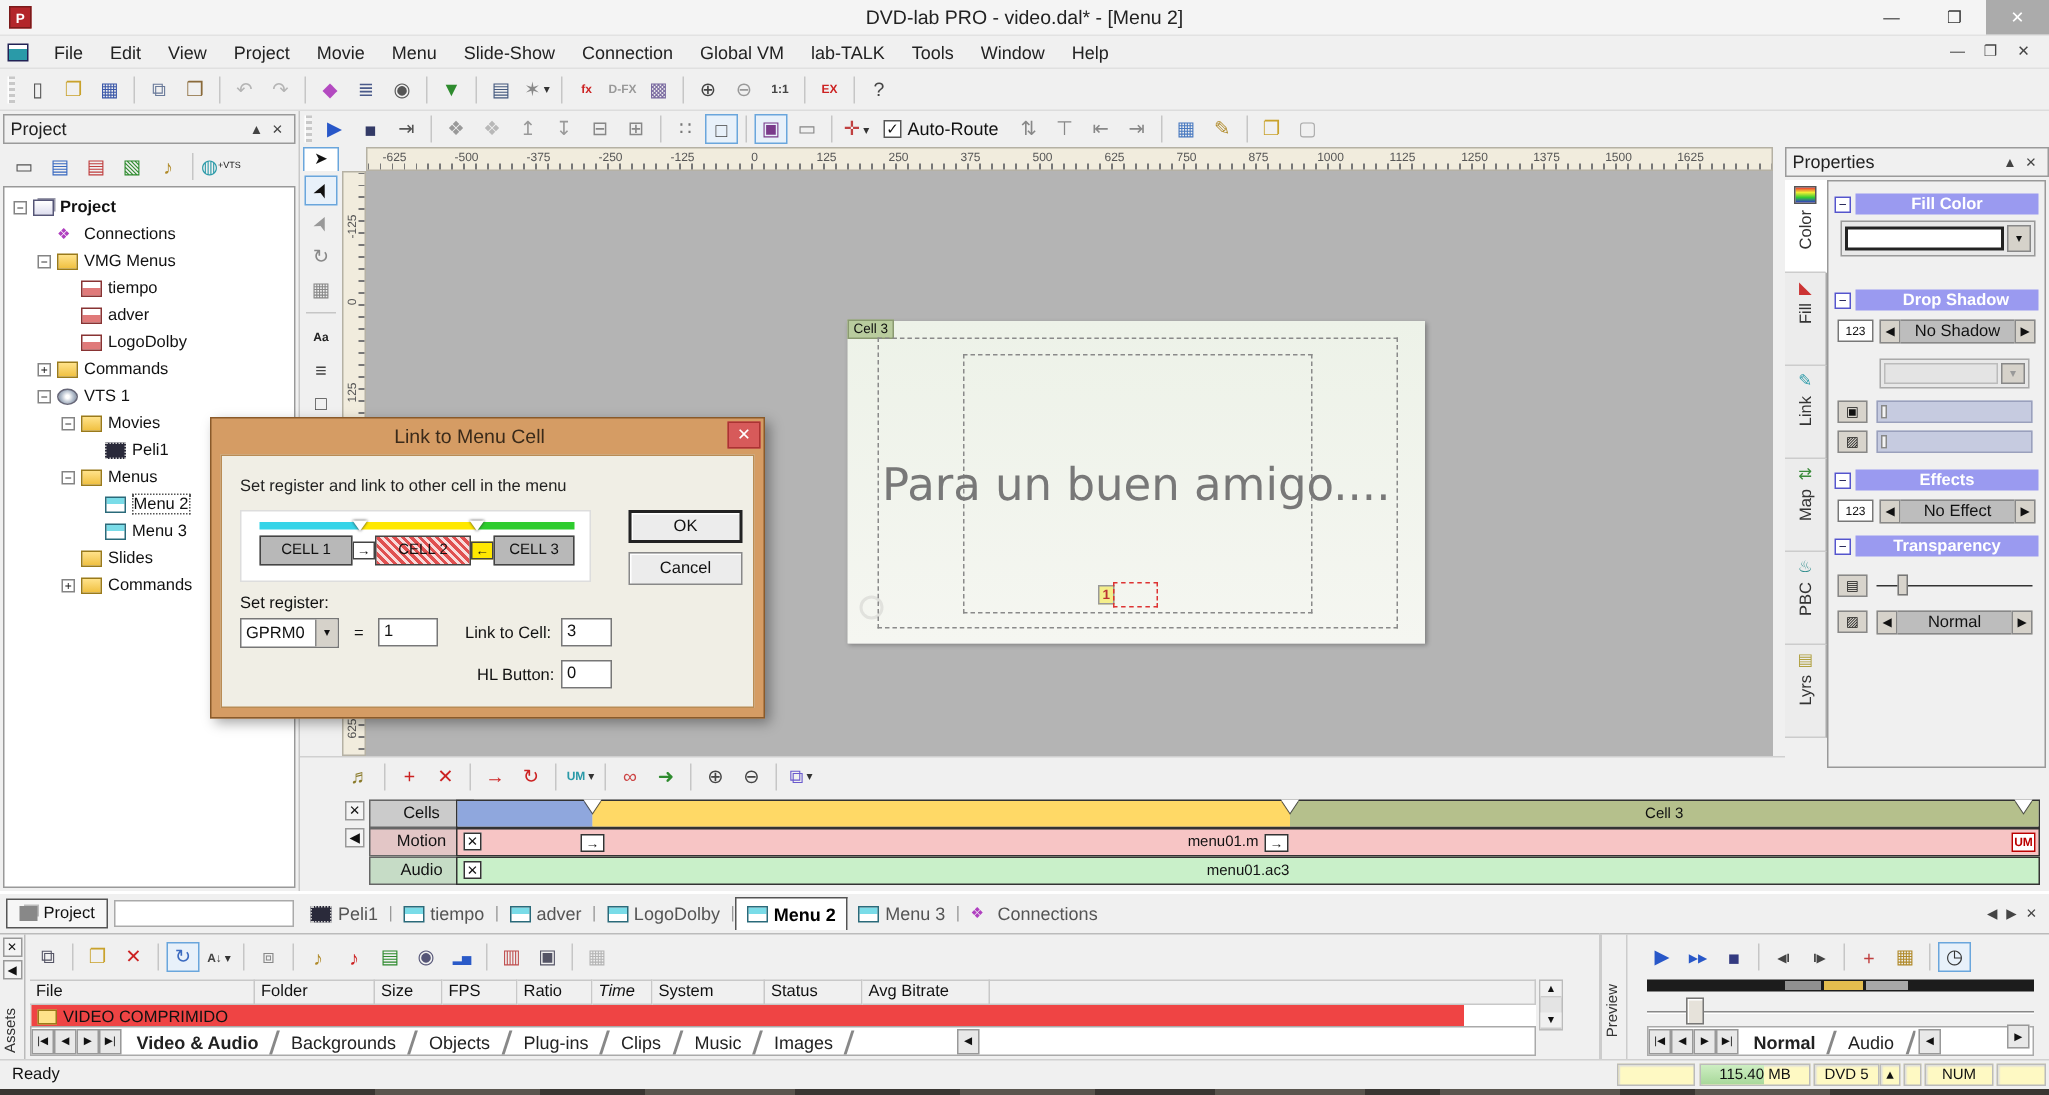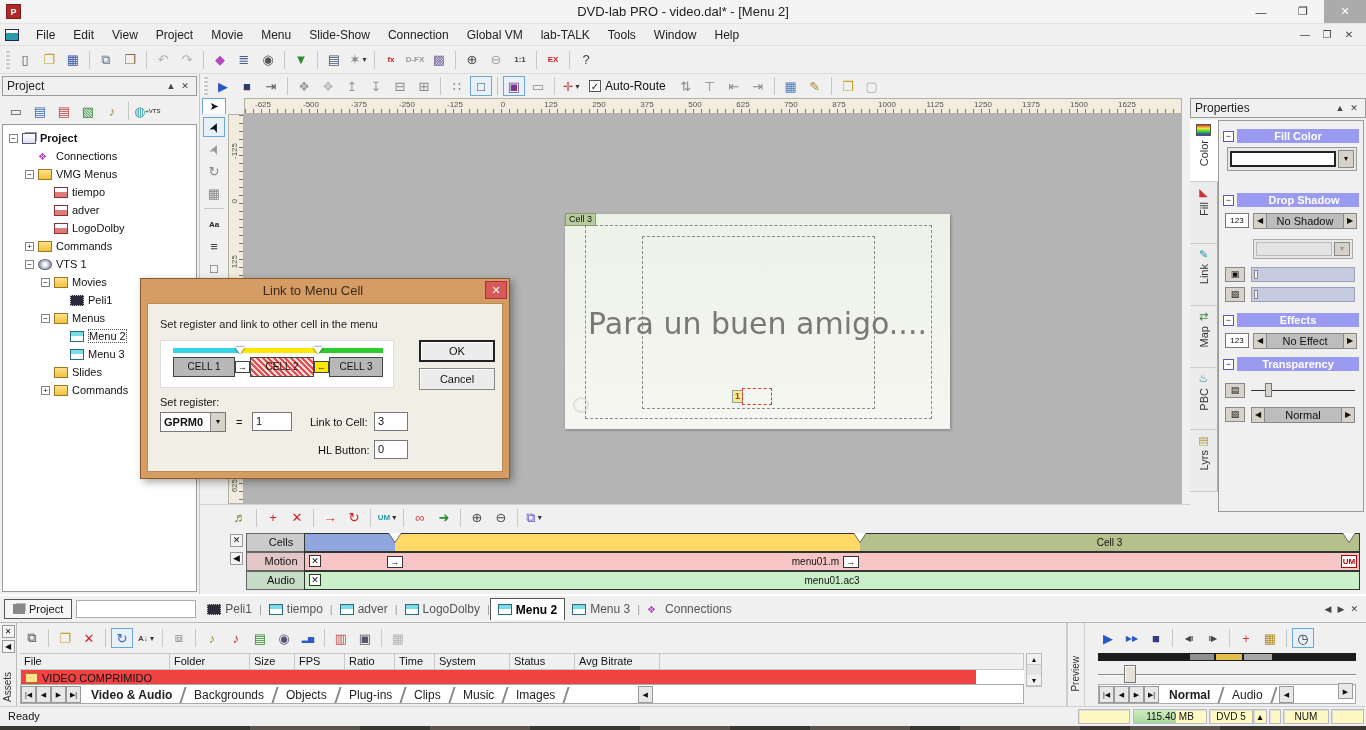--- a/index.html
+++ b/index.html
@@ -92,21 +92,21 @@
   #diag-bars .b3 { width:65px; background:#2ecc2e; }
   .dtri { position:absolute; top:6px; width:0; height:0; border-left:5px solid transparent; border-right:5px solid transparent; border-top:7px solid #fff; filter:drop-shadow(0 0 1px #333); }
   #diag-cells { position:absolute; left:12px; top:16px; width:210px; height:20px; display:flex; align-items:center; }
   .dcell { height:20px; line-height:18px; text-align:center; font-size:10px; border:1px solid #444; background:#b8b8b8; }
   .dcell.hatch { background:repeating-linear-gradient(45deg,#e05050 0 2px,#f8dcdc 2px 4px); }
   .djoint { width:15px; height:12px; border:1px solid #444; background:#fff; font-size:9px; line-height:11px; text-align:center; flex:none; }
   .djoint.yellow { background:#ffe800; }
   #dlg-setreg { position:absolute; left:12px; top:92px; font-size:11px; }
   .dlg-field { position:absolute; height:19px; background:#fff; border:1px solid #777; font-size:11px; line-height:17px; padding-left:3px; }
   #dlg-select { position:absolute; left:12px; top:108px; width:66px; height:20px; background:#fff; border:1px solid #777; display:flex; }
-  #dlg-select .v { flex:1; line-height:18px; padding-left:3px;font-weight:bold; }
+  #dlg-select .v { flex:1; line-height:18px; padding-left:3px; }
   #dlg-select .db { width:15px; background:#d6d2ca; border-left:1px solid #888; text-align:center; font-size:8px; line-height:18px; }
   .dlg-lab { position:absolute; font-size:11px; }
 
   
   #properties { left:1190px; top:98px; width:176px; height:420px; background:#f0f0f0; }
   #prop-tabs { position:absolute; left:0; top:22px; width:28px; }
   .vtab { height:62px; border-right:1px solid #aaa; border-bottom:1px solid #ccc; display:flex; flex-direction:column; align-items:center; padding-top:4px; background:#ececec; }
   .vtab.sel { background:#fff; border-right:1px solid #fff; }
   .vtab .vico { width:15px; height:12px; margin-bottom:4px; font-size:11px; line-height:12px; text-align:center; }
   .vtab .vlbl { writing-mode:vertical-rl; transform:rotate(180deg); font-size:11px; color:#333; }
@@ -839,21 +839,21 @@
         <span style="color: rgb(180, 180, 180);">▦</span>
       </div>
     </div>
   <div id="assets-body-bg"></div>
   <div id="assets-head">
       <div class="ahc" style="width: 150px;">File</div>
       <div class="ahc" style="width: 80px;">Folder</div>
       <div class="ahc" style="width: 45px;">Size</div>
       <div class="ahc" style="width: 50px;">FPS</div>
       <div class="ahc" style="width: 50px;">Ratio</div>
-      <div class="ahc" style="width: 40px;">Time</div>
+      <div class="ahc" style="width: 40px; font-style: italic;">Time</div>
       <div class="ahc" style="width: 75px;">System</div>
       <div class="ahc" style="width: 65px;">Status</div>
       <div class="ahc" style="width: 85px;">Avg Bitrate</div>
       <div class="ahc" style="width: 364px;"></div>
     </div>
   <div id="assets-row">
     <span class="fico"></span>
     <span>VIDEO COMPRIMIDO</span>
   </div>
   <div id="assets-scroll">

